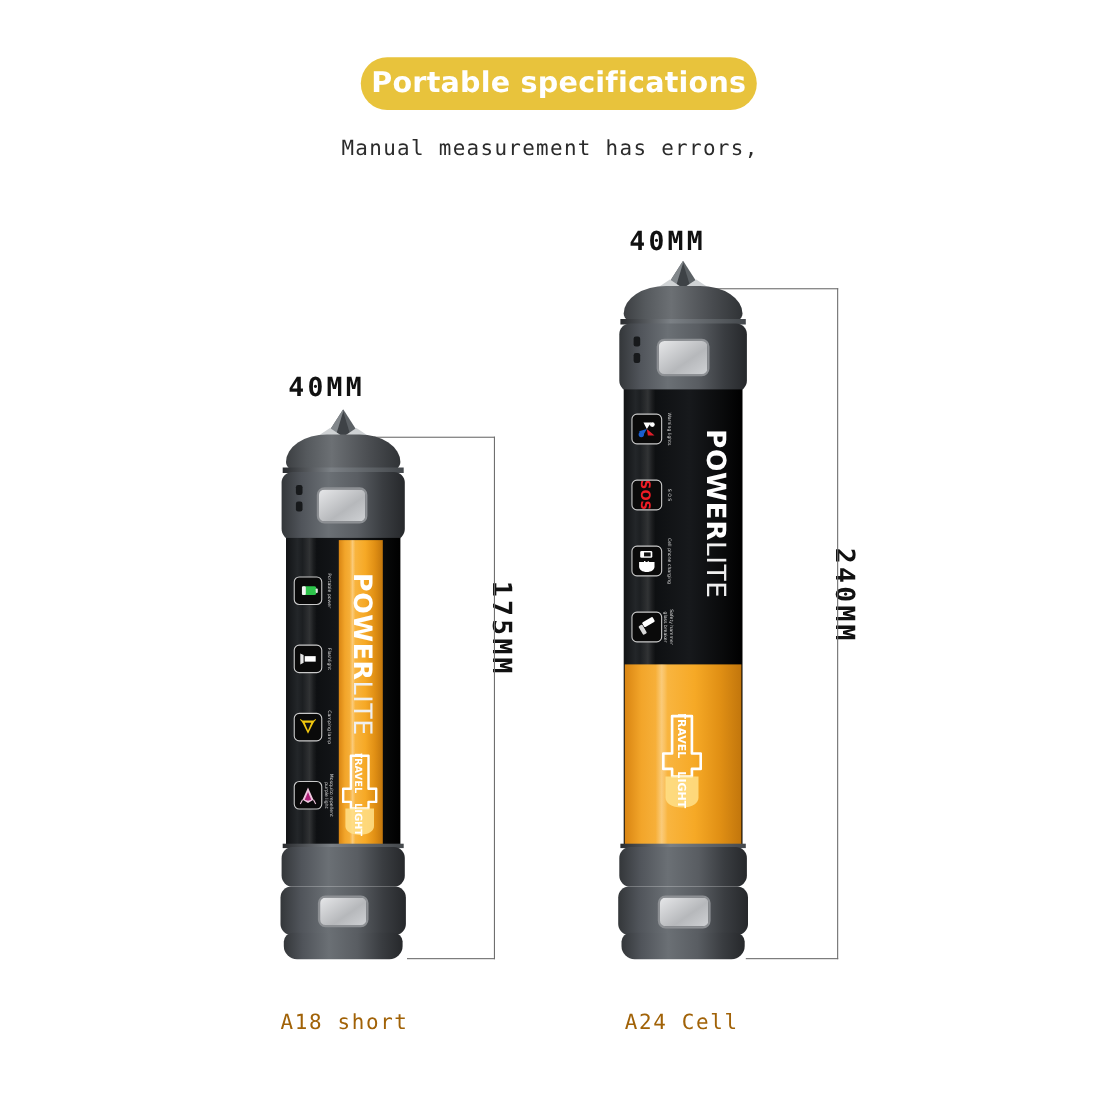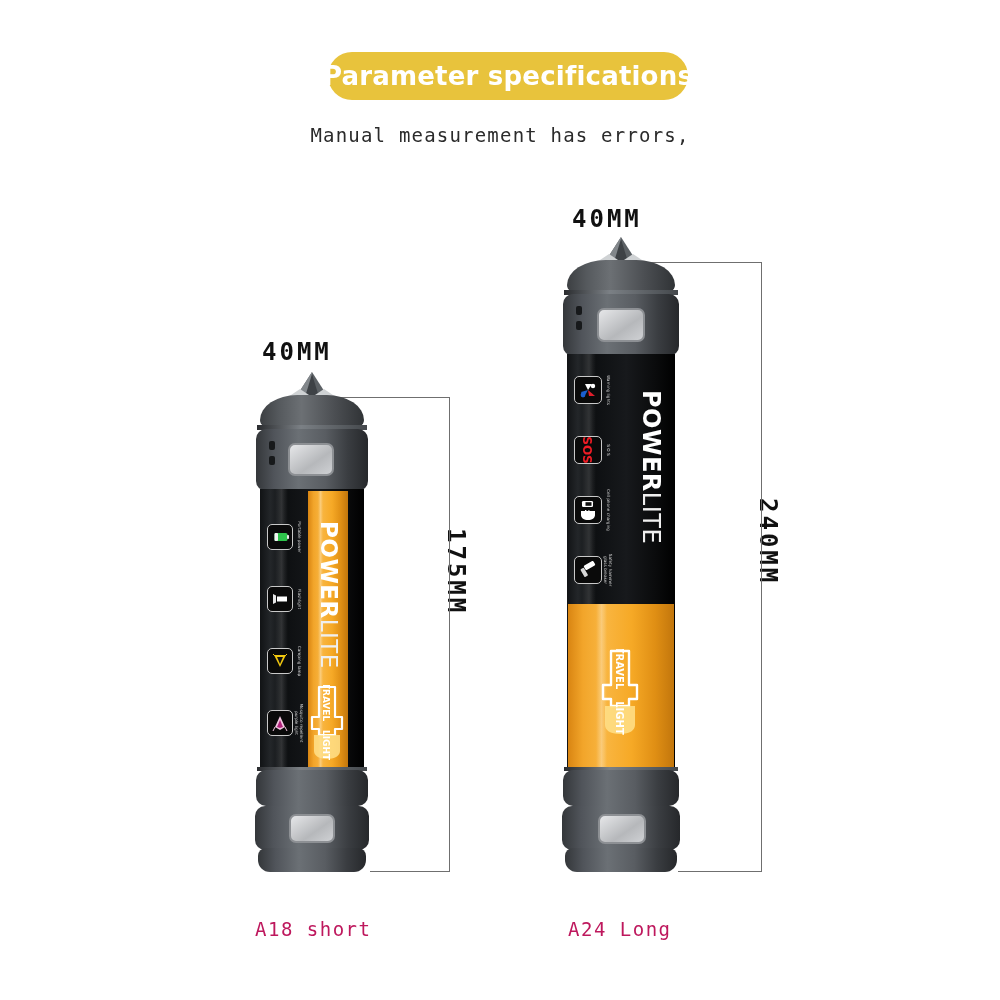--- a/index.html
+++ b/index.html
@@ -150,31 +150,31 @@
     color: #d8d8d8;
     font-family: "DejaVu Sans", sans-serif;
     text-align:center;
     line-height: 1.15;
     white-space: nowrap;
   }
 
   .caption {
     position: absolute;
     font-family: "DejaVu Sans Mono", monospace;
-    font-size: 19px; color: #be185d; letter-spacing: 1.5px;
+    font-size: 19px; color: #a16207; letter-spacing: 1.5px;
     white-space: nowrap;
   }
 </style>
 </head>
 <body>
 
 <div id="page">
 
   <div class="pill">
-    <span class="pill-text">Parameter specifications</span>
+    <span class="pill-text">Portable specifications</span>
   </div>
   <div class="subtitle">
     <div>Manual measurement has errors,</div>
   </div>
 
   <div class="dim-top" style="left:262px; top:338px;">40MM</div>
   <div class="dim-side" style="left:470px; top:528px;">175MM</div>
 
   <div class="gl-h" style="left:340px; top:397px; width:110px;"></div>
   <div class="gl-v" style="left:449px; top:397px; height:475px;"></div>
@@ -369,15 +369,15 @@
     </div>
 
     <div class="cap-seam" style="top:517px; width:114px; height:4px;"></div>
     <div class="cap-body" style="top:520px; width:116px; height:36px;"></div>
     <div class="cap-body" style="top:556px; width:118px; height:44px;">
       <div class="lamp" style="left:36px; top:8px; width:48px; height:30px;"></div>
     </div>
     <div class="cap-body" style="top:598px; width:112px; height:24px; border-radius:8px 8px 12px 12px;"></div>
   </div>
 
-  <div class="caption" style="left:568px; top:918px;">A24 Long</div>
+  <div class="caption" style="left:568px; top:918px;">A24 Cell</div>
 
 </div>
 
 </body></html>

